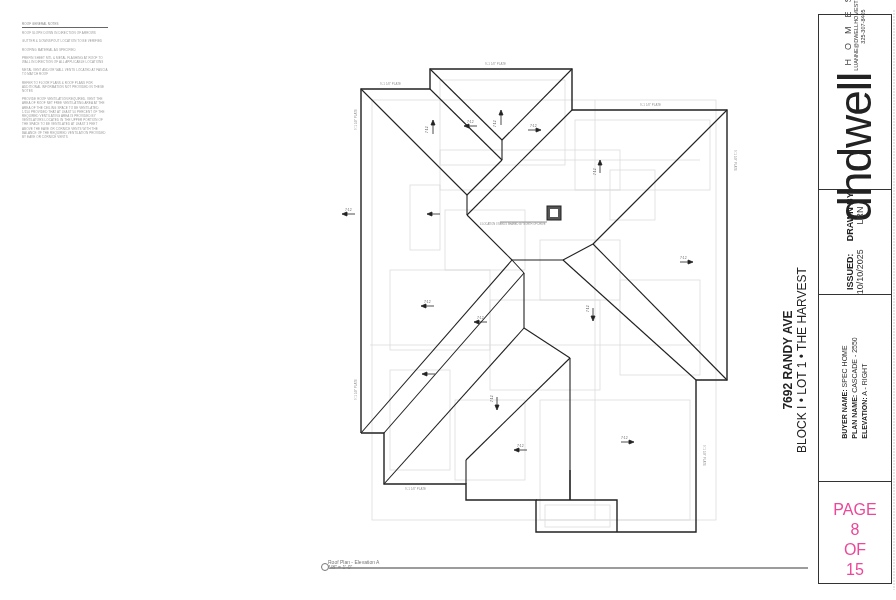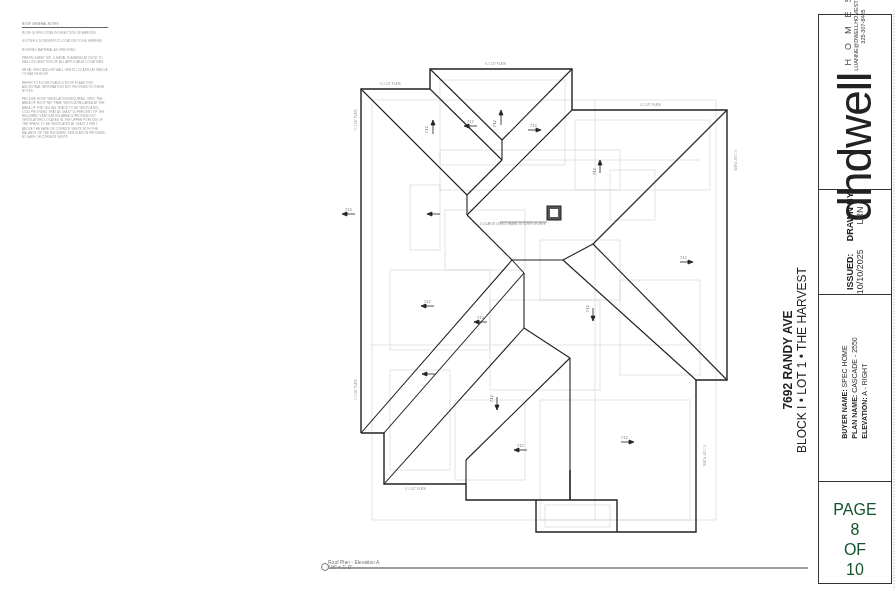--- a/index.html
+++ b/index.html
@@ -18,21 +18,21 @@
   .logo-text { font-size:46px; letter-spacing:-1px; font-weight:300; color:#222; line-height:40px; }
   .homes-text { font-size:9px; letter-spacing:9px; color:#444; }
   .contact { font-size:5.5px; color:#333; line-height:7px; }
   .issued-cell { top:175px; height:105px; }
   .issued-cell .lbl { font-weight:bold; font-size:9px; color:#222; }
   .issued-cell .val { font-size:9px; color:#333; }
   .info-cell { top:280px; height:187px; }
   .info-row { font-size:7px; color:#333; text-align:left; line-height:10px; }
   .info-row b { font-weight:bold; color:#222; }
   .page-cell { top:467px; height:100px; border-bottom:none; }
-  .page-text { position:absolute; left:0; top:18px; width:100%; text-align:center; font-size:16px; line-height:20px; color:#14532d; }
+  .page-text { position:absolute; left:0; top:18px; width:100%; text-align:center; font-size:16px; line-height:20px; color:#ec4899; }
   .address-block { position:absolute; left:772px; top:230px; width:46px; height:260px; }
   .addr1 { font-size:12px; font-weight:bold; color:#222; }
   .addr2 { font-size:12px; color:#222; }
   .disclaimer { position:absolute; left:892px; top:0; width:4px; height:600px; }
 </style>
 </head>
 <body>
 
 <div class="notes">
   <div class="nt-title">ROOF GENERAL NOTES</div>
@@ -217,21 +217,21 @@
       <div class="info-row"><b>BUYER NAME:</b> <span>SPEC HOME</span></div>
       <div class="info-row"><b>PLAN NAME:</b> <span>CASCADE - 2550</span></div>
       <div class="info-row"><b>ELEVATION:</b> <span>A - RIGHT</span></div>
     </div>
   </div>
   <div class="tb-cell page-cell">
     <div class="page-text">
       <div>PAGE</div>
       <div>8</div>
       <div>OF</div>
-      <div>10</div>
+      <div>15</div>
     </div>
   </div>
 </div>
 
 <div class="disclaimer">
   <svg width="4" height="600">
       <g stroke="#cfcfcf" stroke-width="1">
         <line x1="2" y1="10" x2="2" y2="590" stroke-dasharray="2,1"></line>
       </g>
     </svg>

